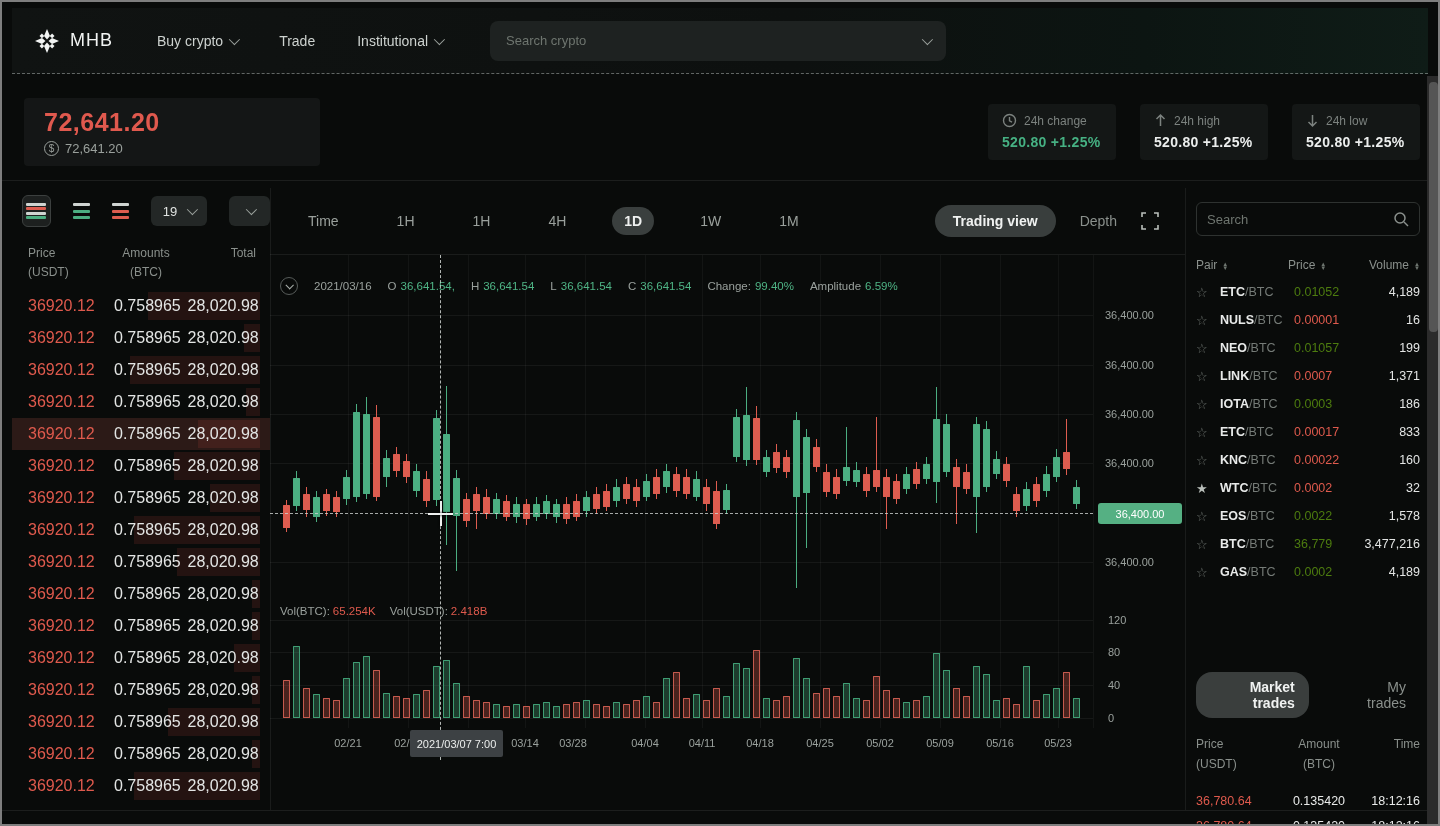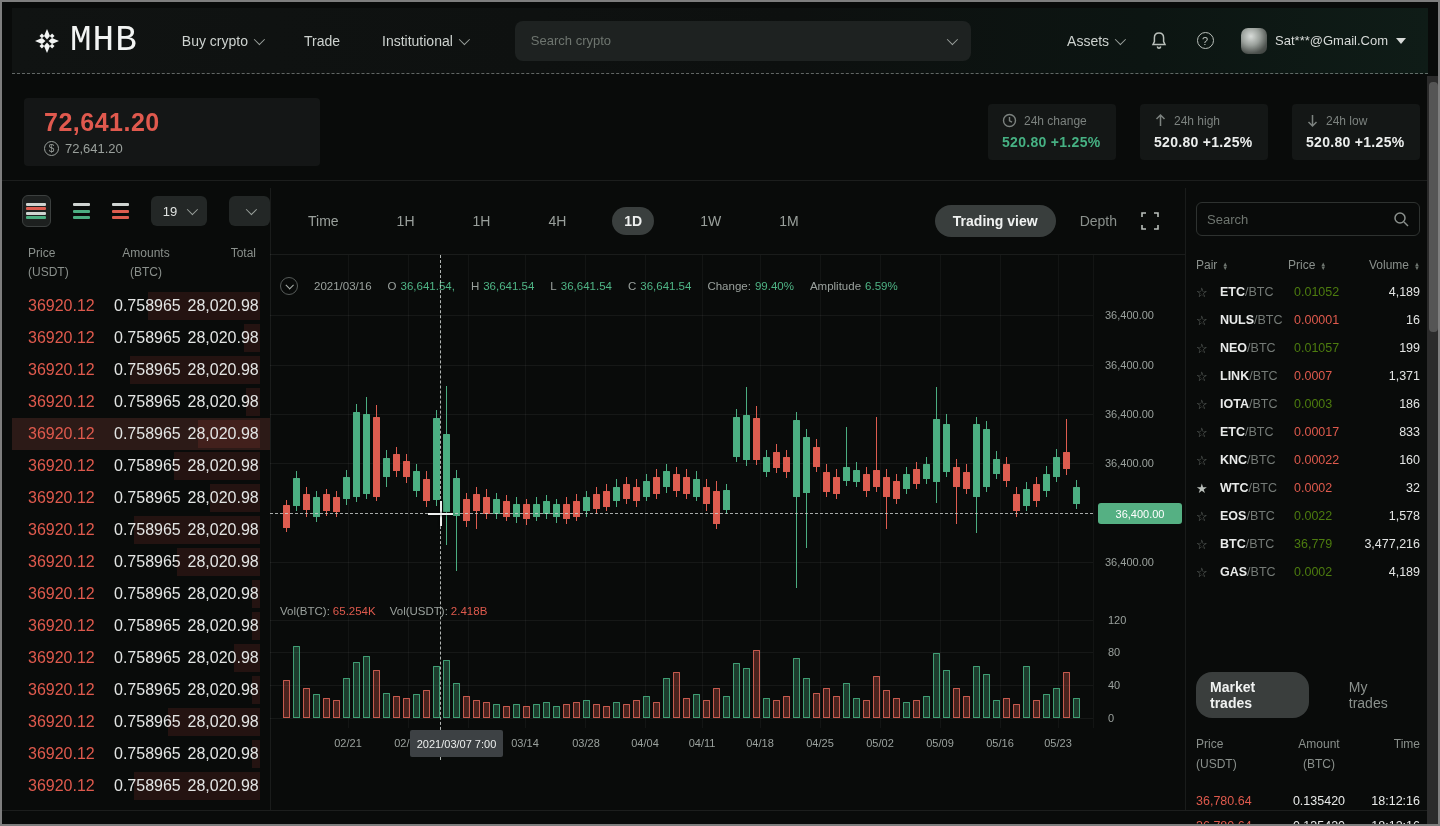--- a/index.html
+++ b/index.html
@@ -6,21 +6,21 @@
   html,body { width:1440px; height:826px; overflow:hidden; }
   body { background:#090b0a; font-family:"Liberation Sans","DejaVu Sans",sans-serif; color:#e8eae9; position:relative; }
   .up { color:#4d7c0f; }
   .down { color:#df5a4d; }
 
   
   #navbar { position:absolute; left:12px; top:8px; width:1416px; height:66px;
     background:linear-gradient(90deg,#101312 0%,#0d100f 55%,#0c1512 80%,#0f1c17 100%);
     border-bottom:1px dashed rgba(235,242,238,.38); display:flex; align-items:center; padding:0 22px; }
   .logo-wrap { display:flex; align-items:center; gap:10px; margin-right:44px; }
-  .logo-word { font-family:Liberation Mono, monospace; font-size:36px; letter-spacing:1px; color:#f2f4f3; }
+  .logo-word { font-family:Liberation Sans, sans-serif; font-size:18px; letter-spacing:1px; color:#f2f4f3; }
   #nav-items { display:flex; align-items:center; gap:42px; font-size:14px; color:#cdd2cf; }
   .nav-item { display:flex; align-items:center; gap:6px; cursor:pointer; }
   .chev { width:8px; height:8px; border-right:1.5px solid #9aa09c; border-bottom:1.5px solid #9aa09c; transform:rotate(45deg) translateY(-2px); display:inline-block; }
   #nav-search { margin-left:48px; width:456px; height:40px; background:#1e2221; border-radius:8px; display:flex; align-items:center; padding:0 16px; }
   #nav-search input { flex:1; background:transparent; border:0; outline:0; color:#cdd2cf; font-size:13px; }
   #nav-search input::placeholder { color:#6e756f; }
   #nav-right { margin-left:auto; display:flex; align-items:center; gap:26px; }
   .assets { display:flex; align-items:center; gap:6px; font-size:14px; color:#cdd2cf; cursor:pointer; }
   .icon-btn { width:20px; height:20px; display:flex; align-items:center; justify-content:center; cursor:pointer; }
   .help-circle { width:17px; height:17px; border:1.5px solid #b9bfba; border-radius:50%; font-size:11px; color:#b9bfba; display:flex; align-items:center; justify-content:center; }
@@ -110,21 +110,21 @@
   .sorter i { font-size:6px; color:#6e756f; font-style:normal; }
   #pairs-head .ph3 { text-align:right; }
   #pair-rows { margin-top:6px; }
   .pair-row { display:grid; grid-template-columns:24px 74px 64px 1fr; align-items:center; height:28px; font-size:12.5px; cursor:pointer; }
   .star { color:#6d736f; font-size:13px; cursor:pointer; }
   .star.fav { color:#b9bfba; }
   .psym b { color:#e8eae9; font-weight:bold; }
   .psym span { color:#757b77; }
   .pvol { text-align:right; color:#e3e5e4; }
   #trade-tabs { display:flex; align-items:center; gap:26px; margin-top:86px; }
-  .ttab { font-size:14px; color:#8a908c; padding:7px 14px; border-radius:16px; cursor:pointer; }
+  .ttab { font-size:14px; color:#8a908c; padding:7px 14px; border-radius:16px; cursor:pointer;text-align:right; }
   .ttab.active { background:#3a3e3d; color:#f0f2f1; font-weight:bold; }
   #trades-head { display:grid; grid-template-columns:80px 1fr 58px; font-size:12px; color:#8a908c; line-height:20px; margin-top:16px; }
   #trades-head .t2 { text-align:center; }
   #trades-head .t3 { text-align:right; }
   .trade-row { display:grid; grid-template-columns:80px 1fr 58px; height:25px; align-items:center; font-size:12.5px; }
   .trade-row .tp { color:#df5a4d; }
   .trade-row .ta { text-align:center; color:#e8eae9; }
   .trade-row .tt { text-align:right; color:#e8eae9; }
   #trades-rows { margin-top:14px; }
 
@@ -162,40 +162,20 @@
         <span>Trade</span>
       </span>
       <span class="nav-item">
         <span>Institutional</span>
         <span class="chev"></span>
       </span>
     </div>
   <div id="nav-search">
     <input placeholder="Search crypto" style="">
     <span class="chev"></span>
-  </div>
-  <div id="nav-right">
-    <div class="assets">
-      <span>Assets</span>
-      <span class="chev"></span>
-    </div>
-    <div class="icon-btn">
-      <svg width="18" height="19" viewBox="0 0 18 19">
-          <path d="M9 2 C6 2 4.4 4.2 4.4 6.8 L4.4 10.5 L3 13.5 L15 13.5 L13.6 10.5 L13.6 6.8 C13.6 4.2 12 2 9 2 Z" fill="none" stroke="#b9bfba" stroke-width="1.5"></path>
-          <path d="M7.3 15.5 C7.5 16.6 8.2 17.2 9 17.2 C9.8 17.2 10.5 16.6 10.7 15.5" fill="none" stroke="#b9bfba" stroke-width="1.5"></path>
-        </svg>
-    </div>
-    <div class="icon-btn">
-        <span class="help-circle">?</span>
-      </div>
-    <div class="account">
-      <span class="avatar"></span>
-      <span>Sat***@Gmail.Com</span>
-      <span class="caret-down"></span>
-    </div>
   </div>
 </div>
 
 <div id="ticker">
   <div id="pair-card">
     <div>
       <div class="last-price">72,641.20</div>
       <div class="usd-row">
         <span class="s-circle">$</span>
         <span>72,641.20</span>
@@ -860,21 +840,21 @@
         <div class="vbar g" style="left: 803px; top: 443px; height: 20px;"></div>
       </div>
     <div id="crosshair-v"></div>
     <div id="crosshair-h"></div>
     <div id="cursor-cross"></div>
     <div id="price-tag">36,400.00</div>
     <div id="xlabels">
         <span class="xlab" style="left: 78px;">02/21</span>
         <span class="xlab" style="left: 138px;">02/28</span>
         <span class="xlab" style="left: 255px;">03/14</span>
-        <span class="xlab" style="left: 316px; text-align: center;">03/28</span>
+        <span class="xlab" style="left: 303px; text-align: center;">03/28</span>
         <span class="xlab" style="left: 375px;">04/04</span>
         <span class="xlab" style="left: 432px;">04/11</span>
         <span class="xlab" style="left: 490px;">04/18</span>
         <span class="xlab" style="left: 550px;">04/25</span>
         <span class="xlab" style="left: 610px;">05/02</span>
         <span class="xlab" style="left: 670px;">05/09</span>
         <span class="xlab" style="left: 730px;">05/16</span>
         <span class="xlab" style="left: 788px;">05/23</span>
       </div>
     <div id="date-tip">2021/03/07 7:00</div>

